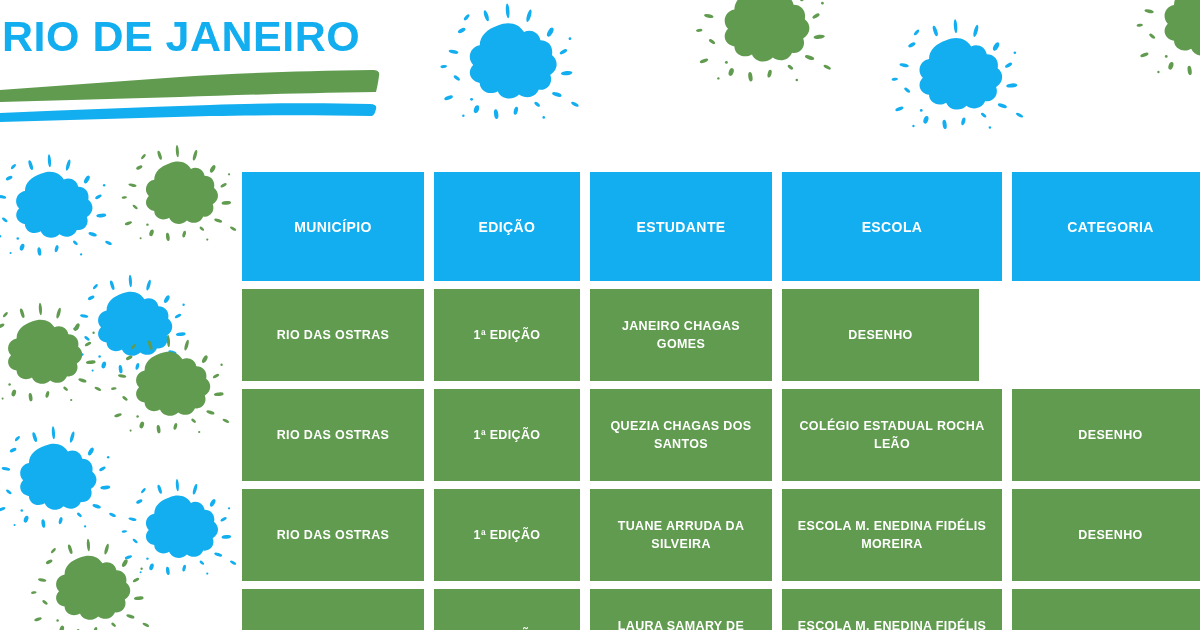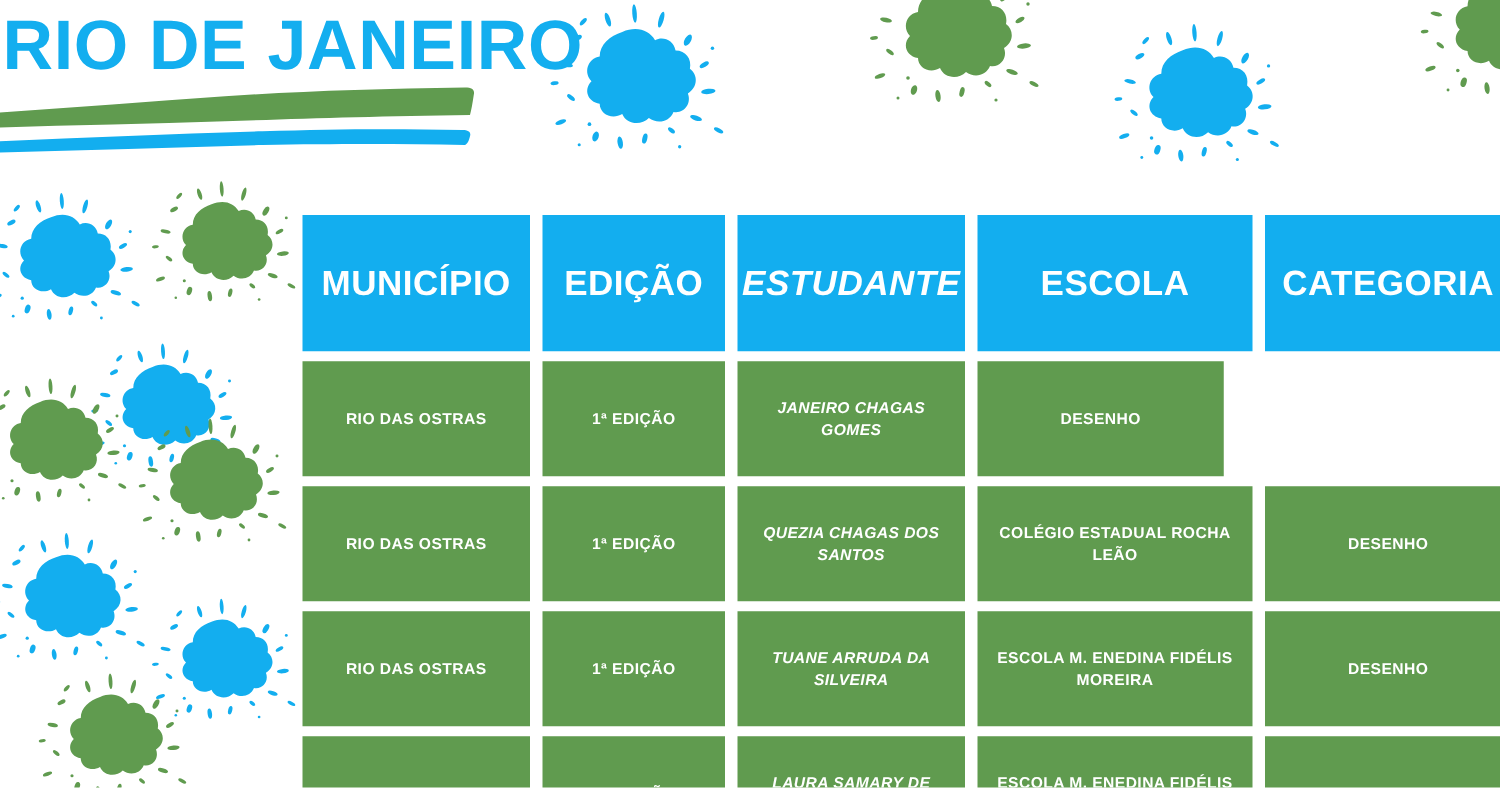--- a/index.html
+++ b/index.html
@@ -39,21 +39,21 @@
     left: 0px;
     top: 10px;
     width: 400px;
     height: 110px;
   }
   #page-title {
     margin: 0;
     padding: 0 0 0 2px;
     font-family: "Liberation Sans", sans-serif;
     font-weight: 700;
-    font-size: 56px;
+    font-size: 43px;
     letter-spacing: 0.5px;
     line-height: 52px;
     color: #13aeef;
     white-space: nowrap;
   }
   #title-underlines {
     position: absolute;
     left: 0;
     top: 58px;
     width: 395px;
@@ -77,28 +77,28 @@
     display: flex;
     align-items: center;
     justify-content: center;
     text-align: center;
     color: #ffffff;
     padding: 4px 8px;
   }
   
   .col-0 { width: 182px; }
   .col-1 { width: 146px; }
-  .col-2 { width: 182px; font-style: italic; }
+  .col-2 { width: 182px; }
   .col-3 { width: 220px; }
   .col-4 { width: 197px; }
 
   #table-header .cell {
     background: #13aeef;
     height: 109px;
-    font-size: 28px;
+    font-size: 14px;
     font-weight: 700;
     letter-spacing: 0.4px;
   }
   .data-row .cell {
     background: #609b4f;
     height: 92px;
     font-size: 12.5px;
     font-weight: 700;
     letter-spacing: 0.35px;
     line-height: 18px;

